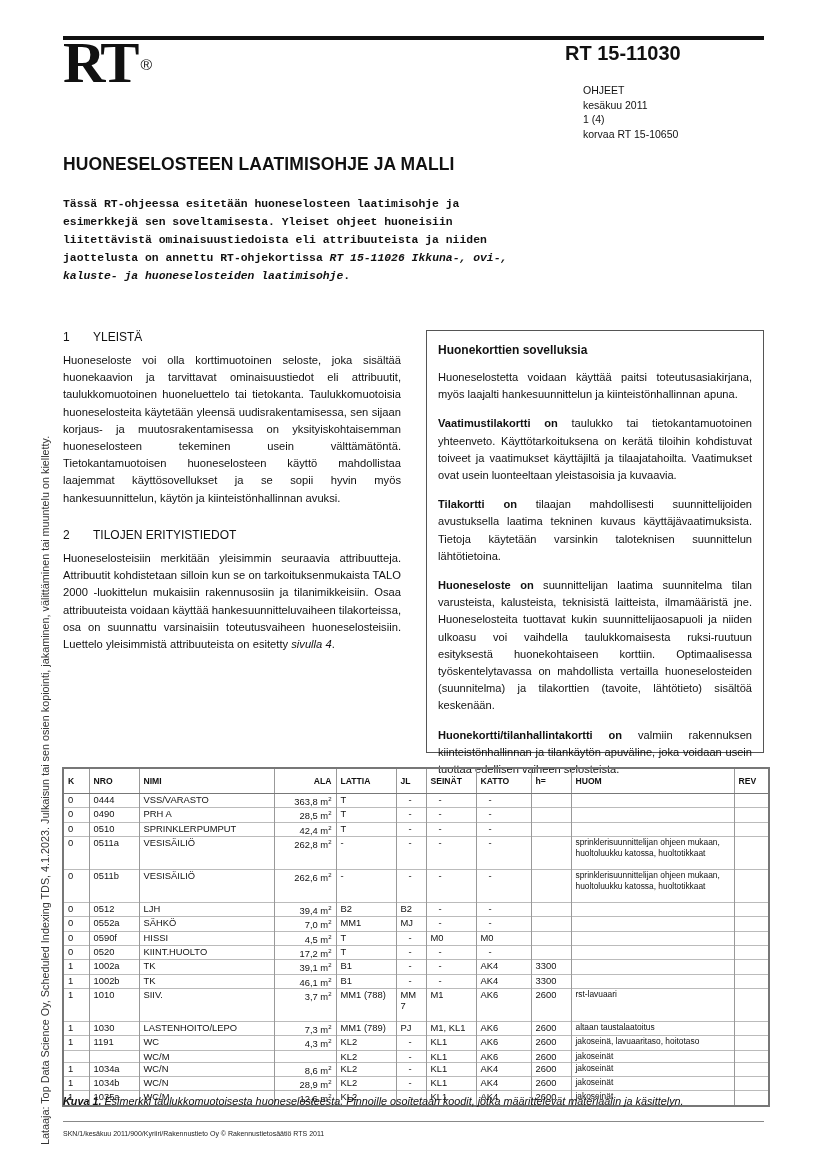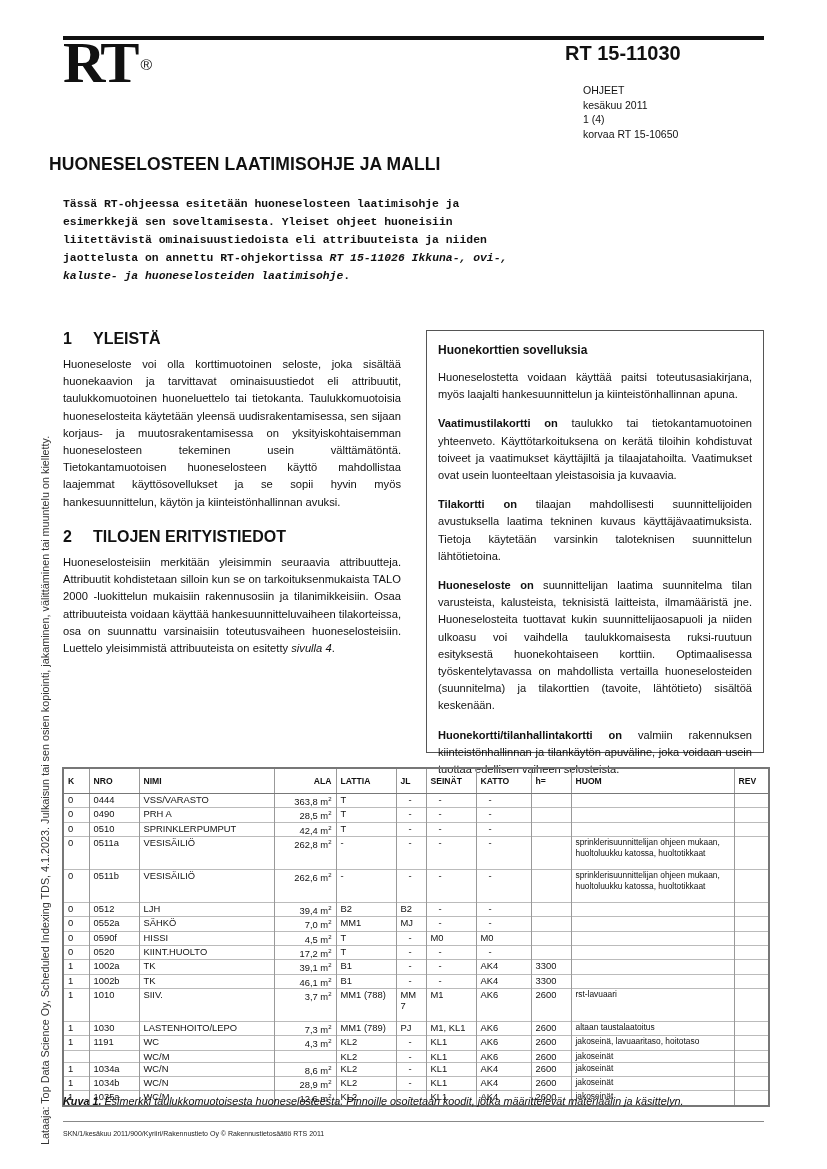--- a/index.html
+++ b/index.html
@@ -5,25 +5,25 @@
   html, body { margin: 0; padding: 0; background: #ffffff; }
   body { width: 827px; height: 1169px; position: relative; overflow: hidden;
          font-family: "DejaVu Sans", "Liberation Sans", sans-serif; color: #111; }
   .abs { position: absolute; }
   .top-rule { left: 63px; top: 36px; width: 701px; height: 4px; background: #111; }
   .logo { left: 63px; top: 38px; font-family: "Liberation Serif", "DejaVu Serif", serif;
           font-weight: bold; font-size: 56px; line-height: 50px; letter-spacing: -3px; transform: scaleX(1.05); transform-origin: left; }
   .logo sup { font-family: "Liberation Sans", sans-serif; font-size: 15px; font-weight: normal; letter-spacing: 0; vertical-align: top; position: relative; top: 2px; left: 4px; }
   .doc-id { left: 565px; top: 42px; font-family: "Liberation Sans", sans-serif; font-weight: bold; font-size: 20px; }
   .meta { left: 583px; top: 83px; font-family: "Liberation Sans", sans-serif; font-size: 10.5px; line-height: 14.5px; }
-  .title { left: 49px; top: 154px; font-family: "Liberation Sans", sans-serif; font-weight: bold; font-size: 17.5px; letter-spacing: 0.1px; }
+  .title { left: 63px; top: 154px; font-family: "Liberation Sans", sans-serif; font-weight: bold; font-size: 17.5px; letter-spacing: 0.1px; }
   .lead { left: 63px; top: 195px; width: 470px; font-family: Liberation Mono, monospace; font-weight: bold; font-size: 11.4px; line-height: 18px; }
   .lead i { font-style: italic; }
   .col { font-family: "Liberation Sans", sans-serif; font-size: 11.2px; line-height: 17.2px; text-align: justify; }
-  .sec-head { font-family: "Liberation Sans", sans-serif; font-weight: bold; font-size: 16px; }
+  .sec-head { font-family: "Liberation Sans", sans-serif; font-weight: normal; font-size: 12px; }
   .sec-head .num { display: inline-block; width: 30px; }
   .sidebox { left: 426px; top: 330px; width: 338px; height: 423px; border: 1.5px solid #555; box-sizing: border-box; padding: 12px 11px 0 11px; }
   .sidebox .h { font-family: "Liberation Sans", sans-serif; font-weight: bold; font-size: 12px; margin-bottom: 8px; }
   .sidebox p { margin: 12px 0 5px 0; font-family: "Liberation Sans", sans-serif; font-size: 11.1px; line-height: 17.2px; text-align: justify; }
   .sidebox b { font-weight: bold; }
   table.rooms { position: absolute; left: 62px; top: 767px; width: 706px; border-collapse: collapse;
                 border: 2px solid #777; font-family: "Liberation Sans", sans-serif; font-size: 9.4px; table-layout: fixed; }
   table.rooms th { font-weight: bold; font-size: 8.6px; text-align: left; height: 24px; padding: 0 4px; border-left: 1px solid #999; border-bottom: 1px solid #777; }
   table.rooms td { padding: 0 4px; border-left: 1px solid #999; border-top: 1px solid #bbb; height: 11.2px; line-height: 11.2px; vertical-align: top; white-space: nowrap; overflow: hidden; }
   table.rooms td.ala, table.rooms th.ala { text-align: right; }

